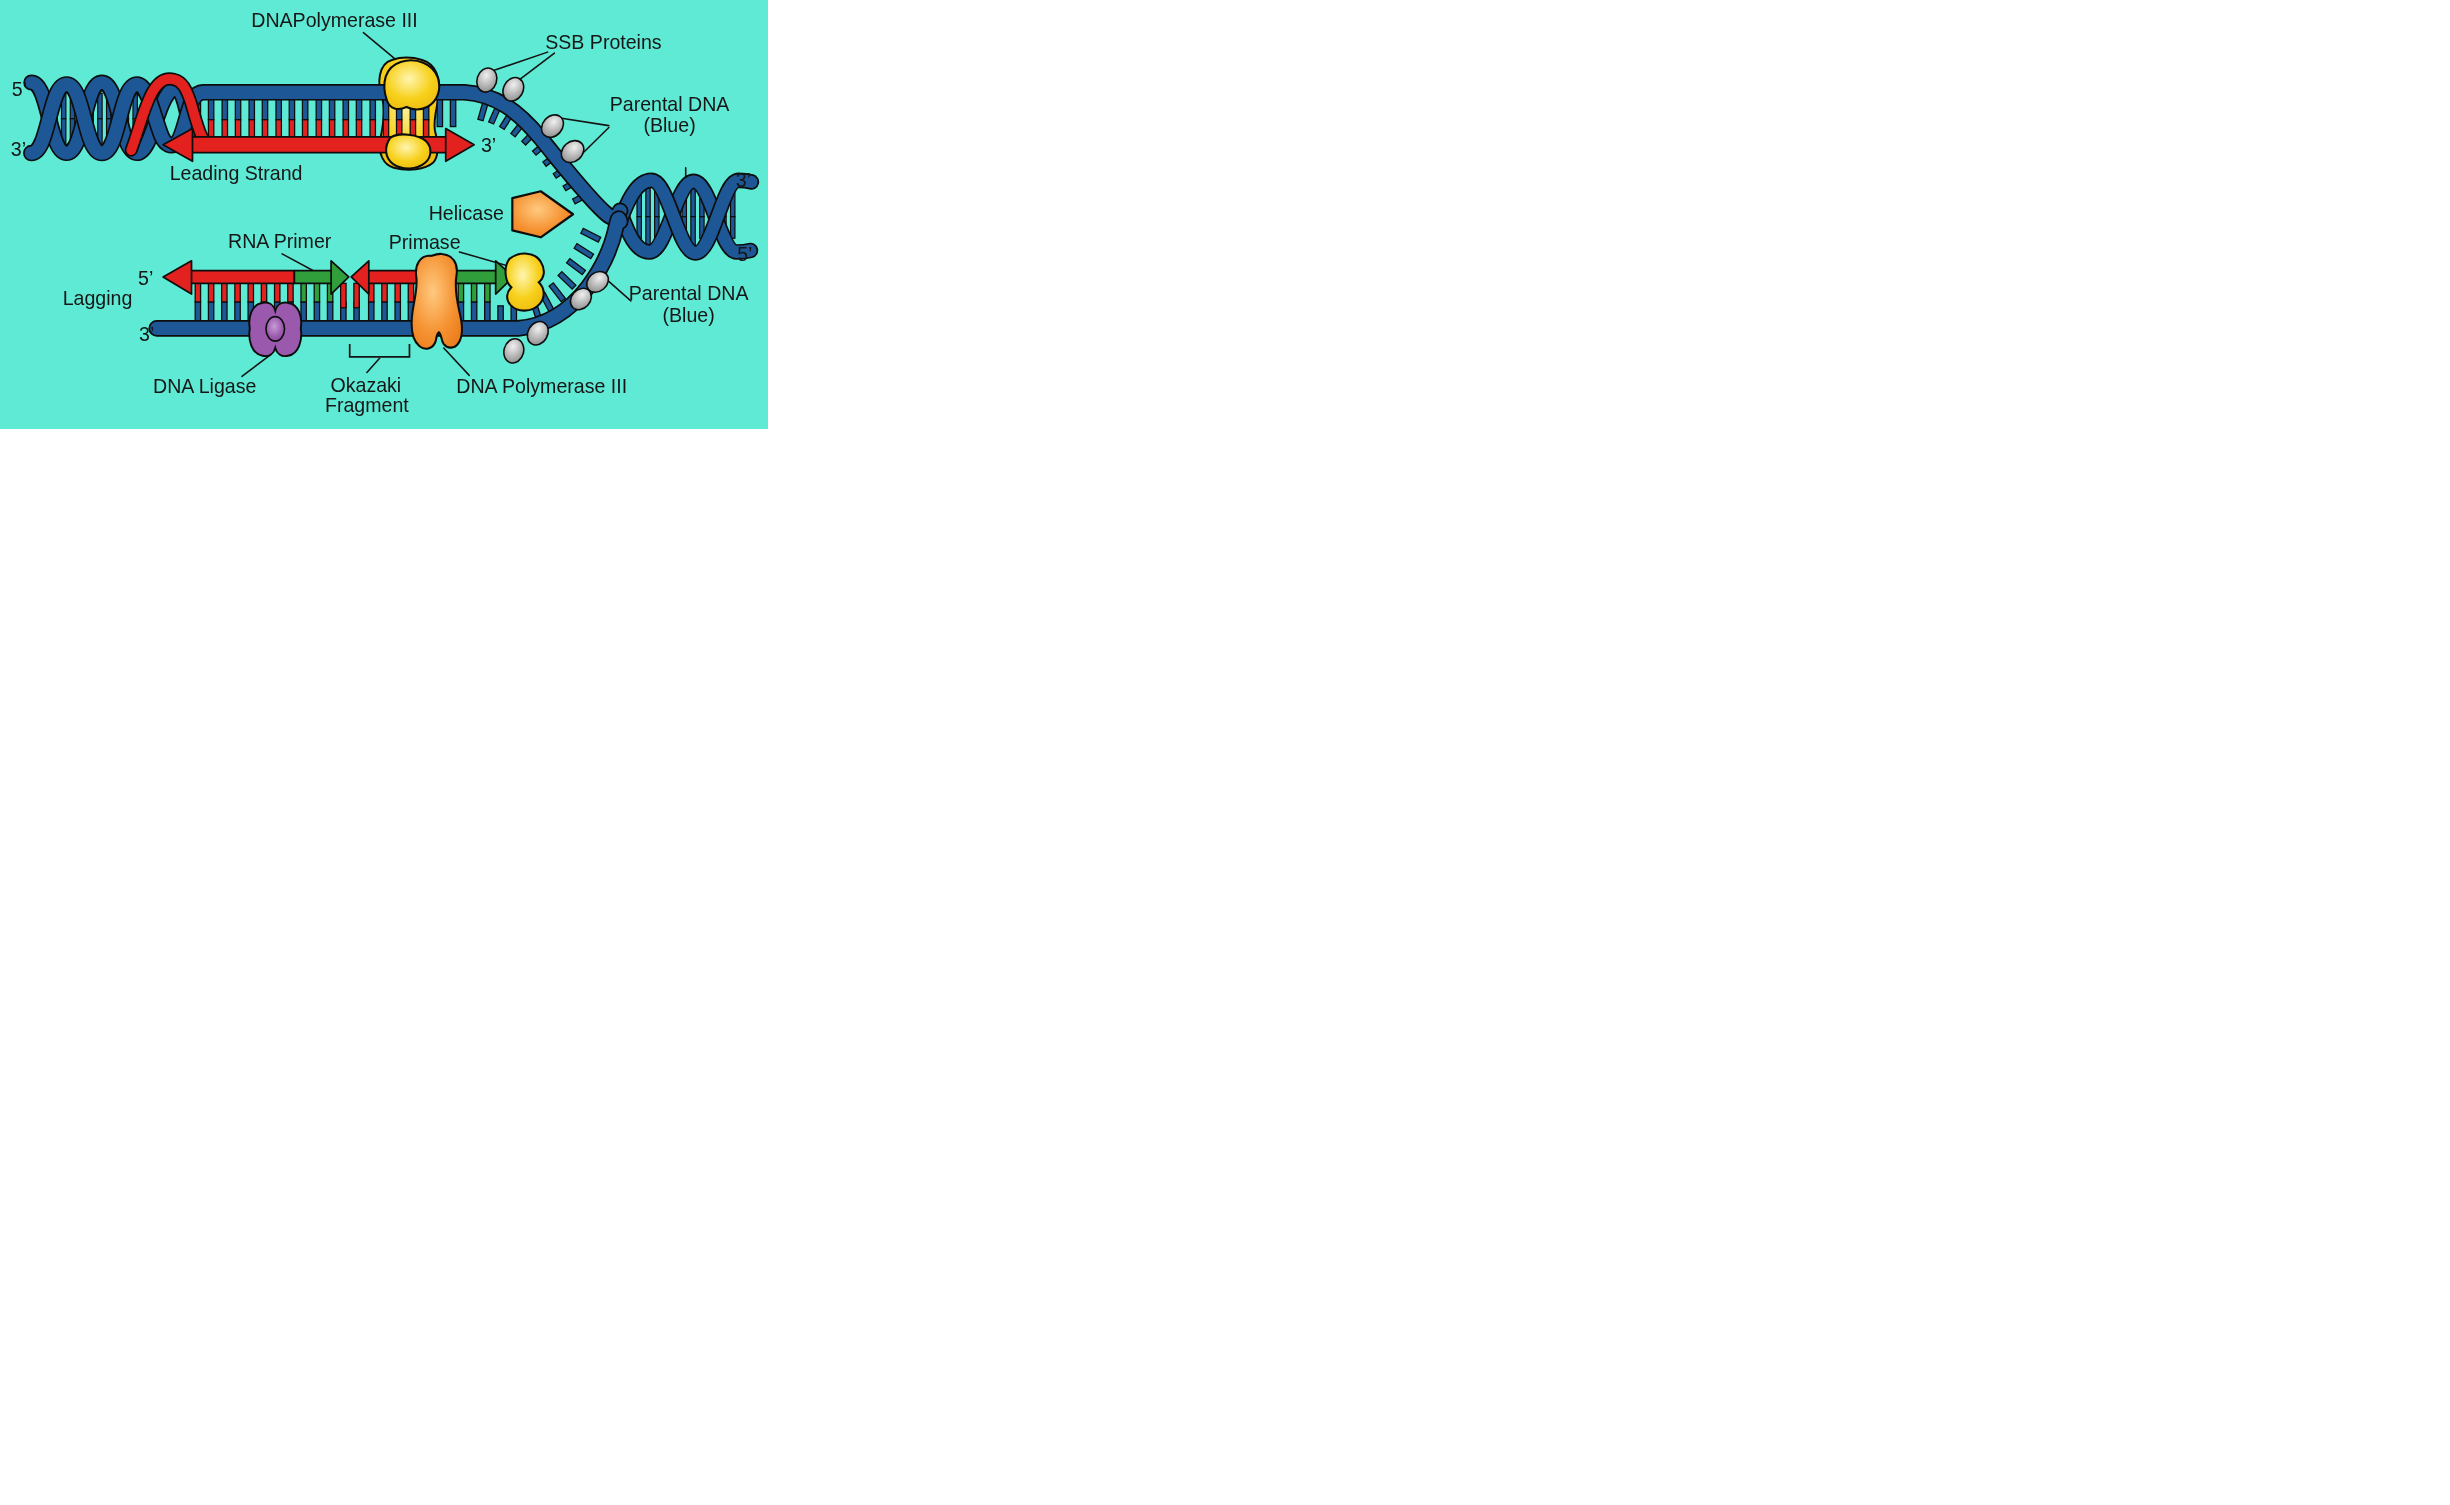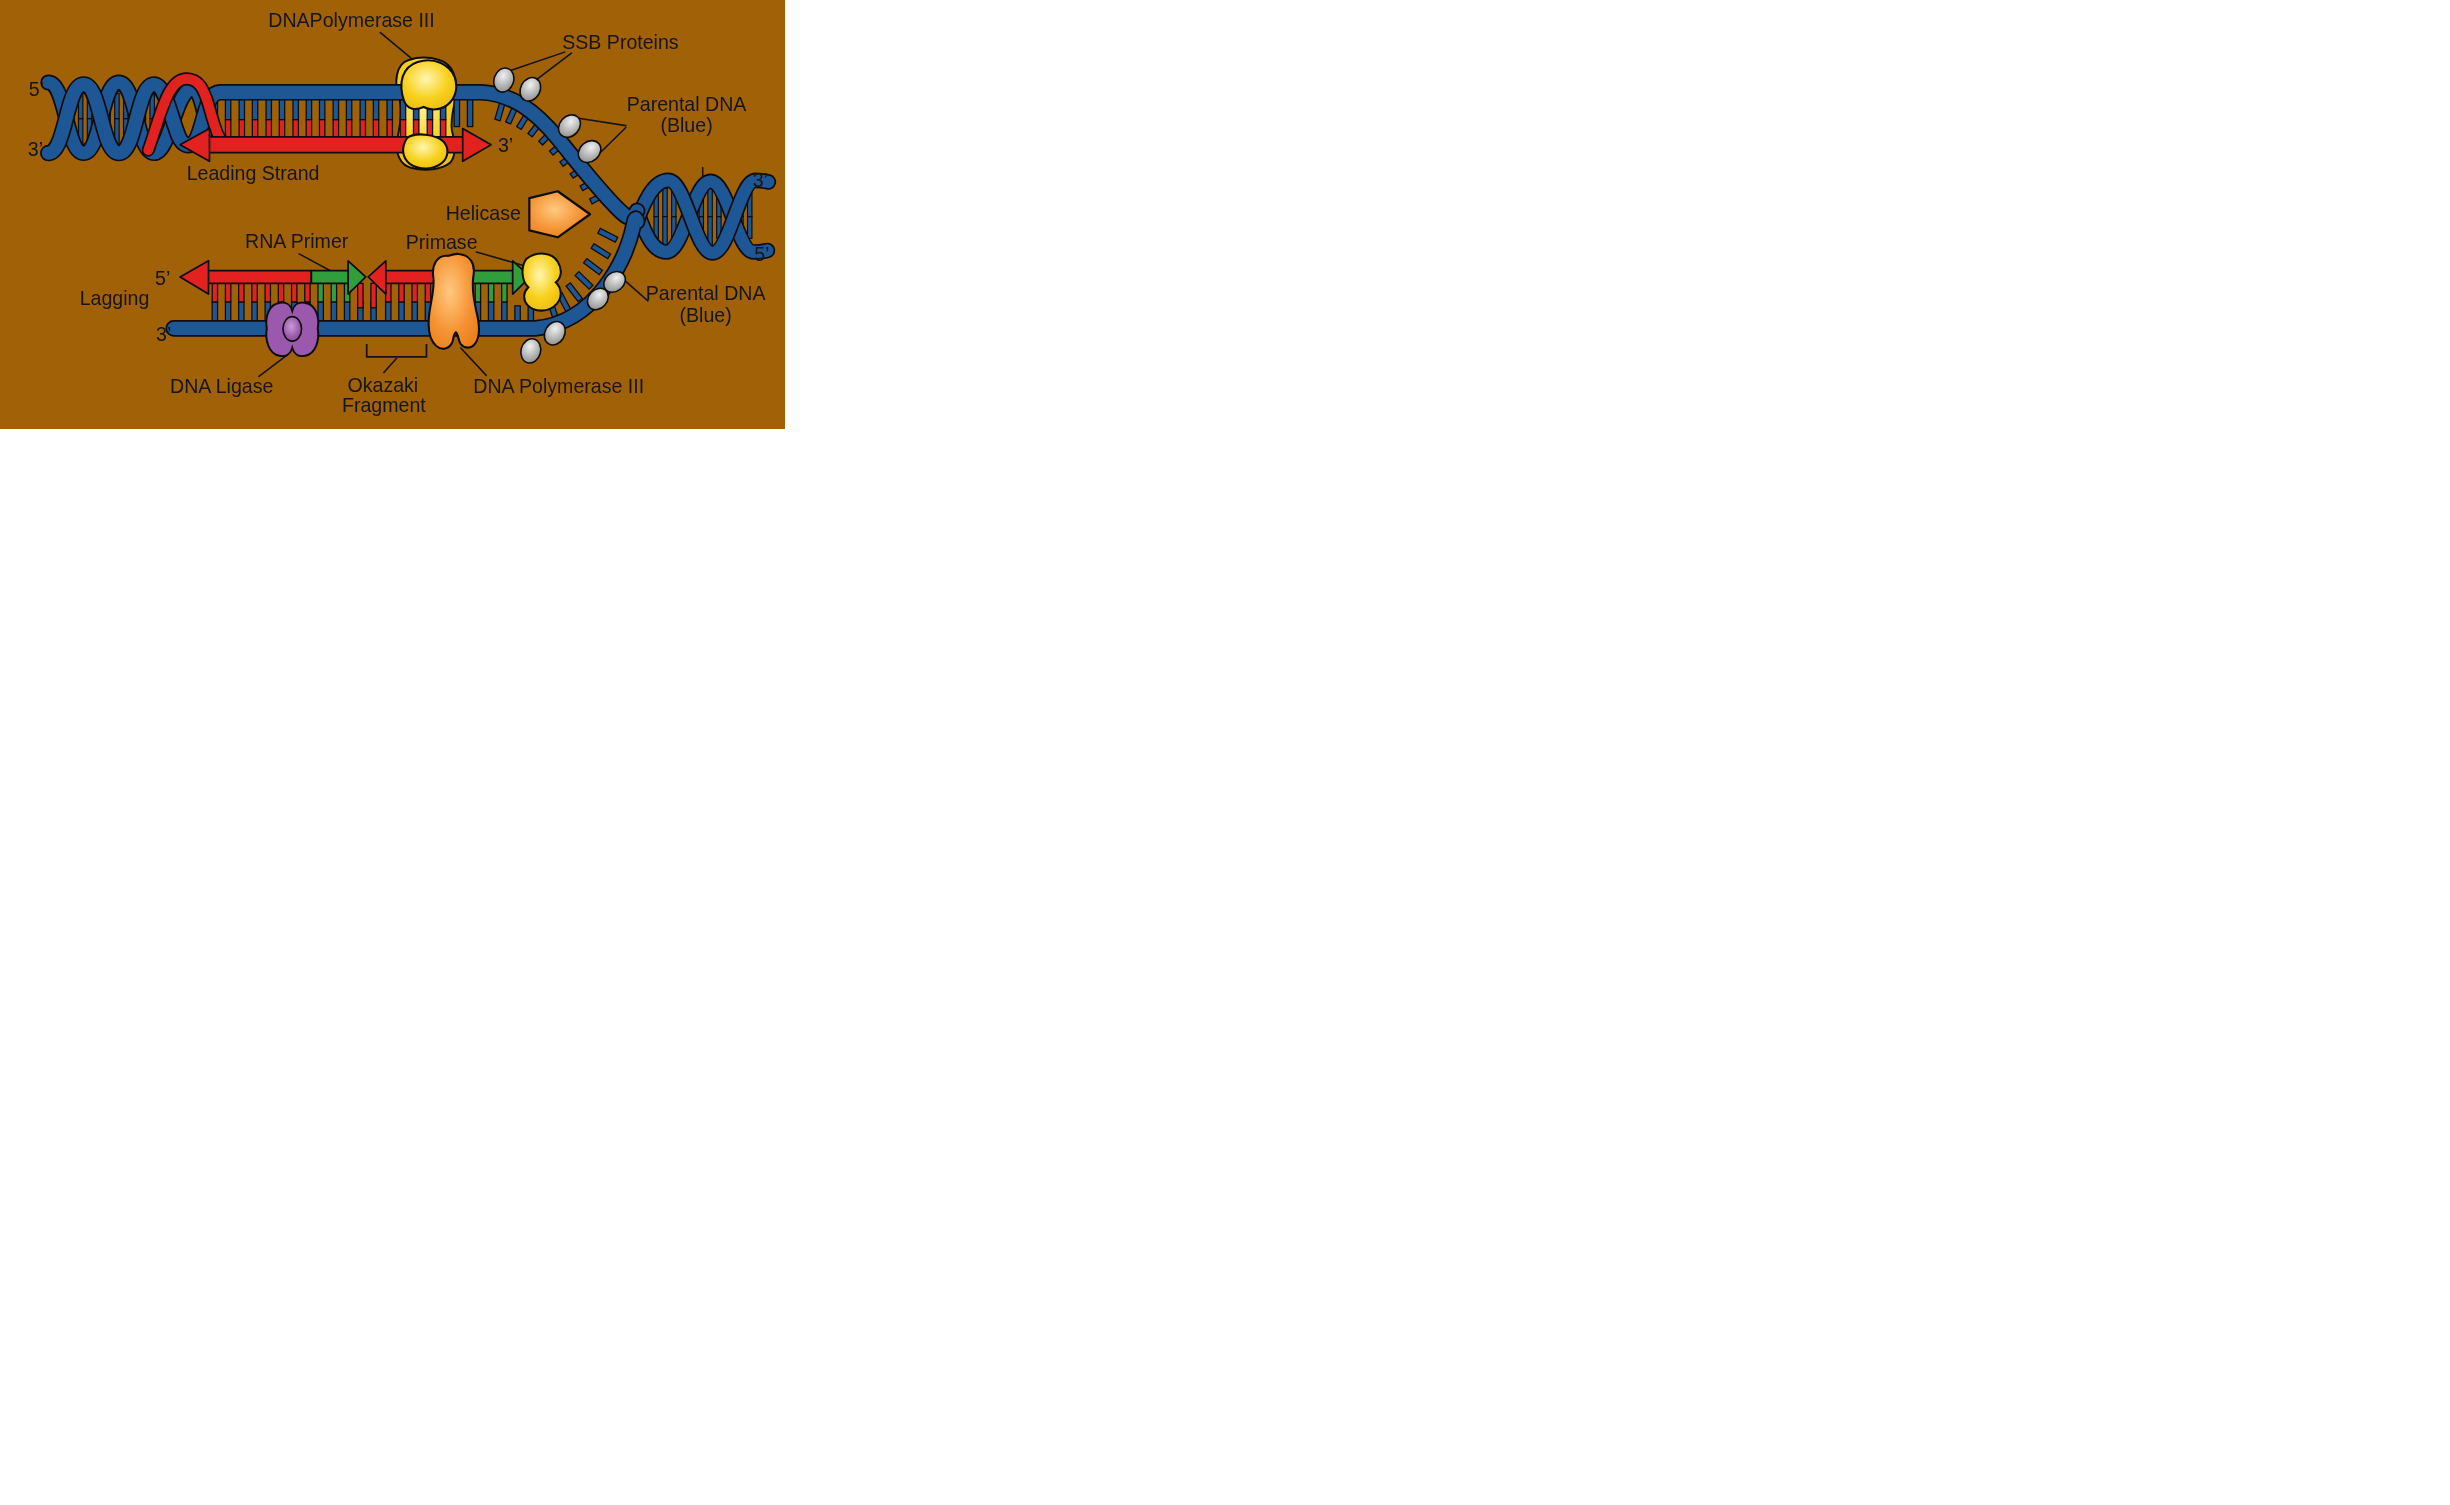--- a/index.html
+++ b/index.html
@@ -1,16 +1,16 @@
 <!DOCTYPE html>
 <html style="font-size:7.8px"><head>
 <meta charset="utf-8">
 <style>
   html,body{margin:0;padding:0;background:#ffffff;}
-  .stage{width:768px;height:429px;position:relative;background:#a16207;overflow:hidden;padding-left:17px;}
+  .stage{width:768px;height:429px;position:relative;background:#5eead4;overflow:hidden;}
   svg{display:block;}
   .lbl{font-family:"Liberation Sans","DejaVu Sans",sans-serif;font-size:40px;fill:#161616;}
   .lbl.mid{text-anchor:middle;}
   .leader{stroke:#141414;stroke-width:3.2;fill:none;stroke-linecap:round;}
   .outl{stroke:#0d0d0d;}
 </style>
 </head>
 <body>
 
 <div class="stage">

